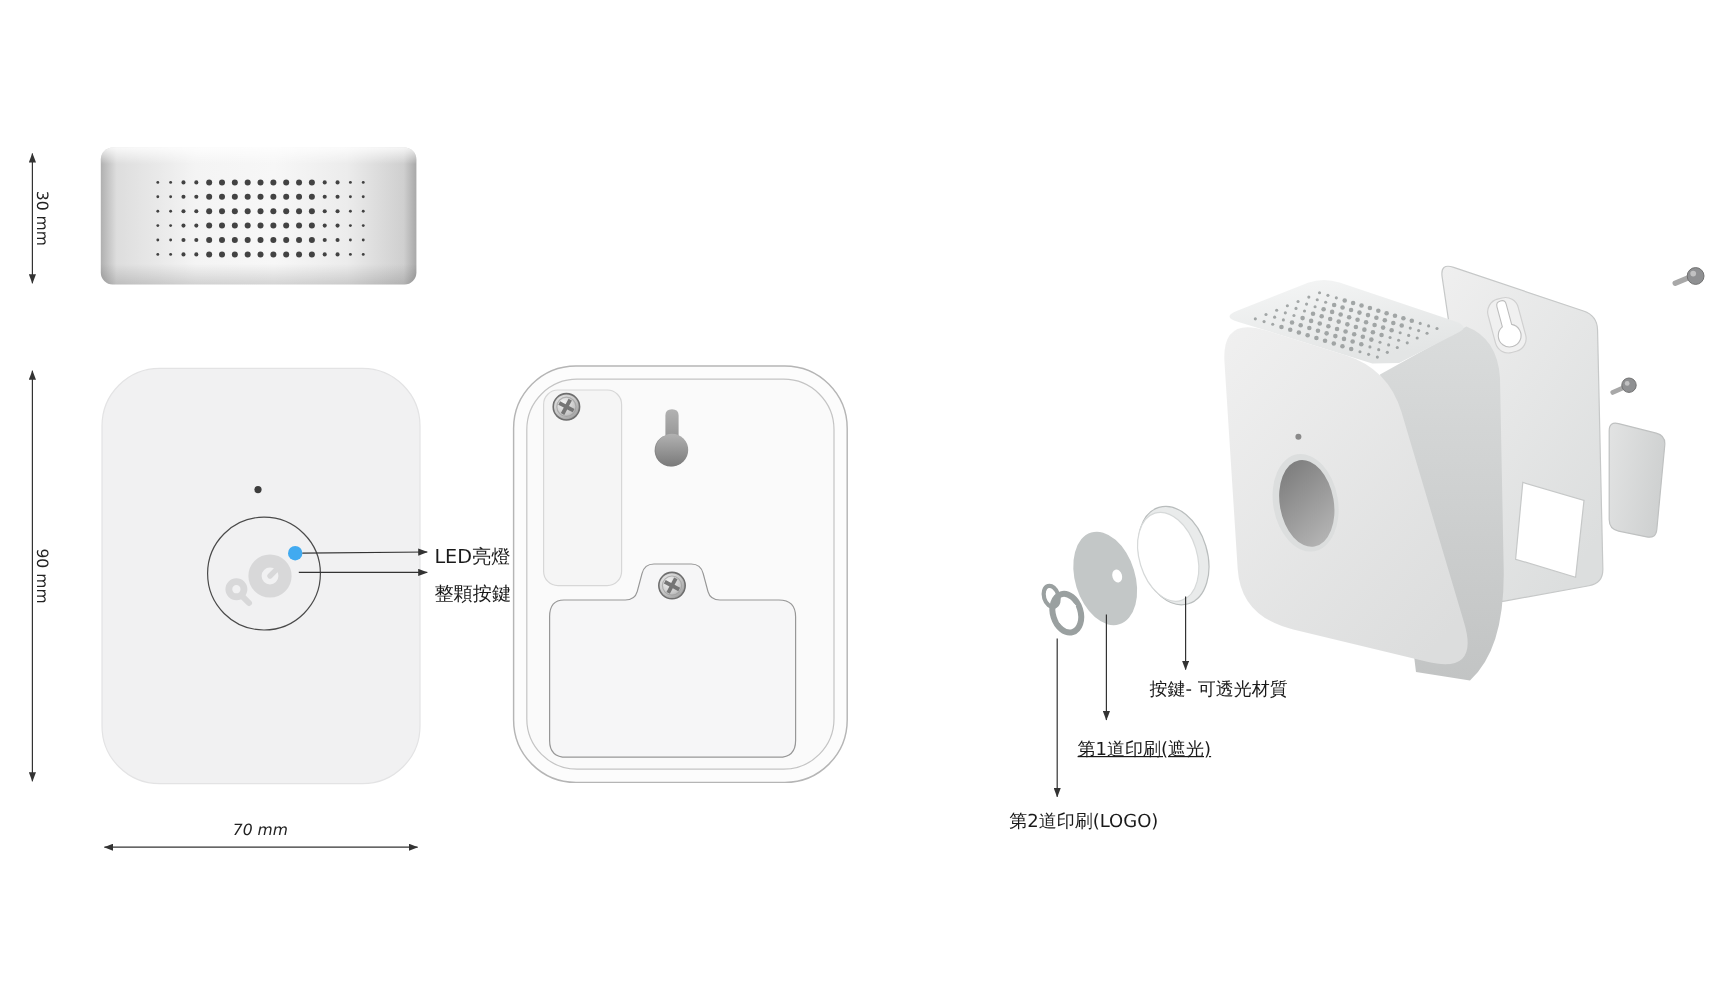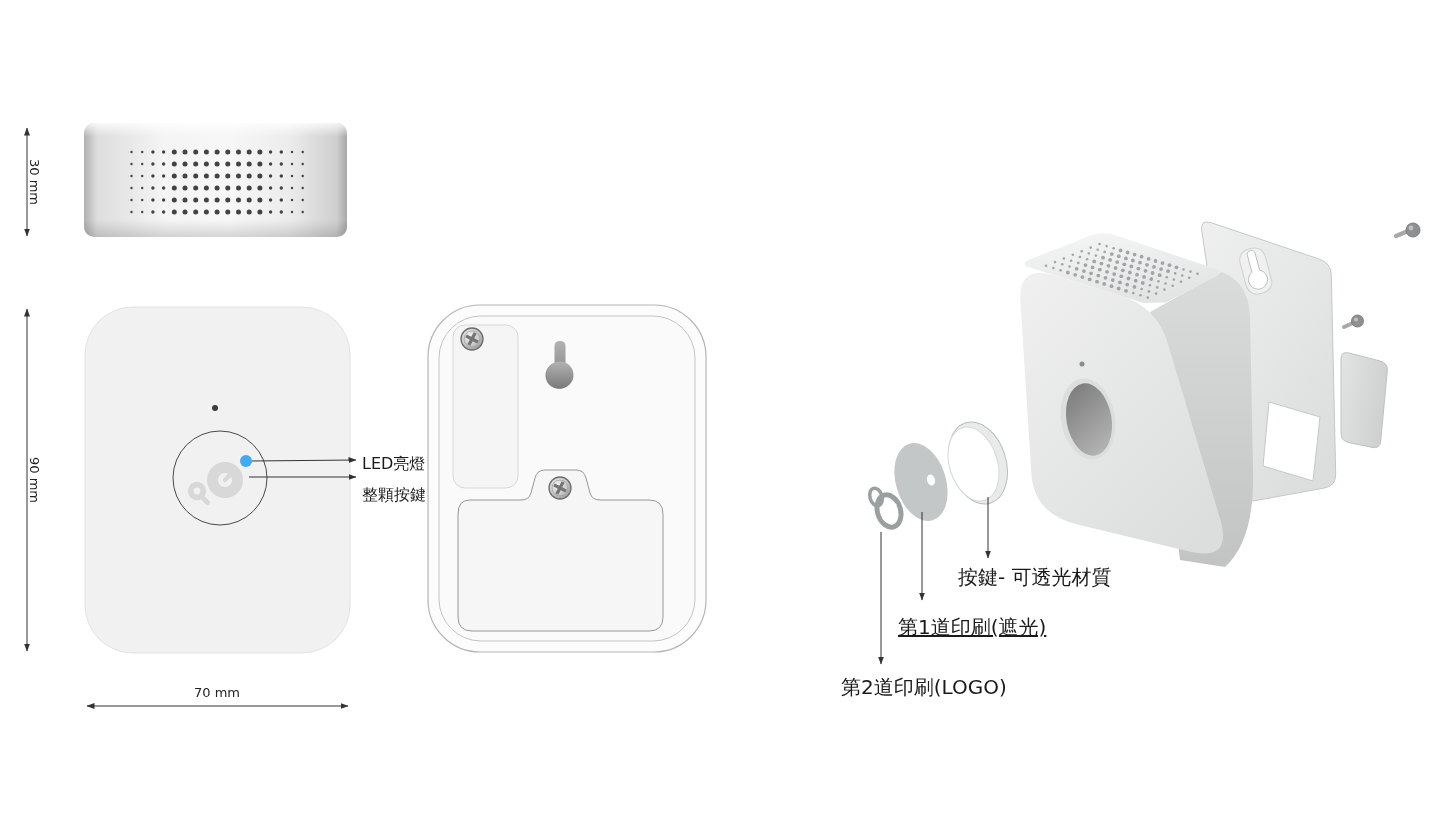--- a/index.html
+++ b/index.html
@@ -3,21 +3,21 @@
 <meta charset="utf-8">
 <style>
   html,body{margin:0;padding:0;background:#ffffff;}
   #stage{position:relative;width:1445px;height:824px;background:#fff;overflow:hidden;
          font-family:"DejaVu Sans","Liberation Sans",sans-serif;color:#1a1a1a;}
   #drawing{position:absolute;left:0;top:0;}
   .lbl{position:absolute;white-space:nowrap;color:#1a1a1a;line-height:1.1;}
   .dim{font-size:13px;color:#222;}
   .dim-v{transform:translate(-50%,-50%) rotate(90deg);}
   .callout-sm{font-size:16px;}
-  .callout-lg{font-size:20px;}
+  .callout-lg{font-size:15px;}
   .center-70{width:264px;text-align:center;}
 </style>
 </head>
 <body>
 
 <div id="stage">
 
 <svg id="drawing" width="1445" height="824" viewBox="0 0 1445 824">
   <defs>
     <marker id="arr" viewBox="0 0 8 6" refX="7.5" refY="3" markerWidth="8" markerHeight="6" orient="auto-start-reverse">
@@ -392,21 +392,21 @@
     <g stroke="#333" stroke-width="1">
       <line x1="988" y1="497" x2="988" y2="558" marker-end="url(#arr)"></line>
       <line x1="922" y1="512" x2="922" y2="600" marker-end="url(#arr)"></line>
       <line x1="881" y1="532" x2="881" y2="664" marker-end="url(#arr)"></line>
     </g>
   </g>
 </svg>
 
   <div class="lbl dim dim-v" style="left:34px;top:182px;">30 mm</div>
   <div class="lbl dim dim-v" style="left:34px;top:480px;">90 mm</div>
-  <div class="lbl dim center-70" style="left:85px;top:686px;">70 mm</div>
+  <div class="lbl dim center-70" style="left:85px;top:686px;font-style:italic;">70 mm</div>
 
   <div class="lbl callout-sm" style="left:362px;top:455px;">LED亮燈</div>
   <div class="lbl callout-sm" style="left:362px;top:486px;">整顆按鍵</div>
 
   <div class="lbl callout-lg" style="left:958px;top:566px;">按鍵- 可透光材質</div>
   <div class="lbl callout-lg" style="left:898px;top:616px;text-decoration:underline;">第1道印刷(遮光)</div>
   <div class="lbl callout-lg" style="left:841px;top:676px;">第2道印刷(LOGO)</div>
 </div>
 
 </body></html>

